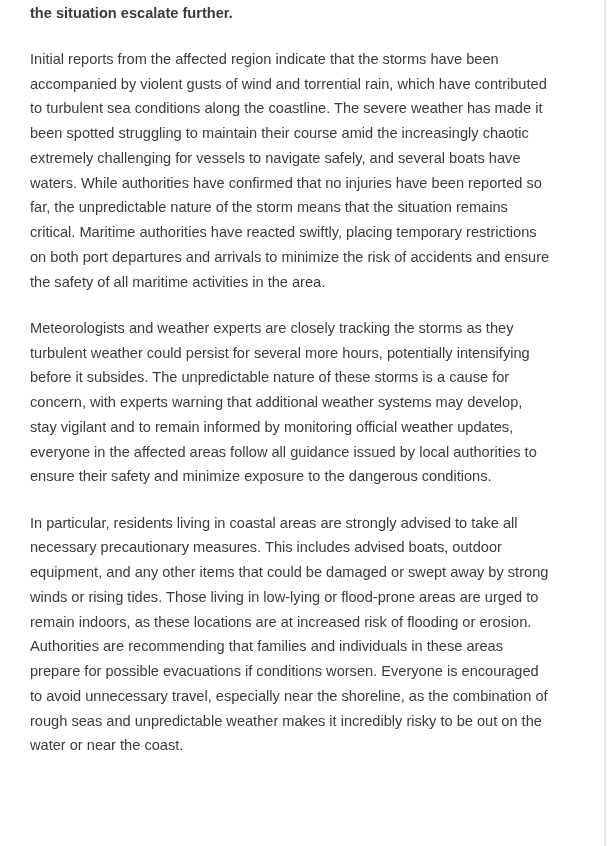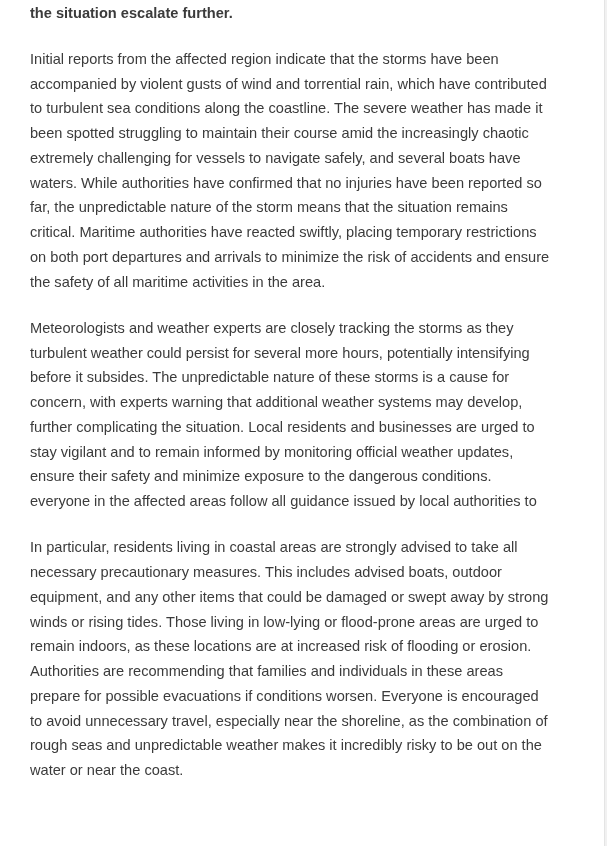--- a/index.html
+++ b/index.html
@@ -62,24 +62,23 @@
     <span class="line">far, the unpredictable nature of the storm means that the situation remains</span>
     <span class="line">critical. Maritime authorities have reacted swiftly, placing temporary restrictions</span>
     <span class="line">on both port departures and arrivals to minimize the risk of accidents and ensure</span>
     <span class="line">the safety of all maritime activities in the area.</span>
   </p>
   <p>
     <span class="line">Meteorologists and weather experts are closely tracking the storms as they</span>
     <span class="line">turbulent weather could persist for several more hours, potentially intensifying</span>
     <span class="line">before it subsides. The unpredictable nature of these storms is a cause for</span>
     <span class="line">concern, with experts warning that additional weather systems may develop,</span>
-    <span class="line">further complicating the situation. Local residents and businesses are urged to</span>
     <span class="line">stay vigilant and to remain informed by monitoring official weather updates,</span>
+    <span class="line">everyone in the affected areas follow all guidance issued by local authorities to</span>
     <span class="line">ensure their safety and minimize exposure to the dangerous conditions.</span>
-    <span class="line">everyone in the affected areas follow all guidance issued by local authorities to</span>
   </p>
   <p>
     <span class="line">In particular, residents living in coastal areas are strongly advised to take all</span>
     <span class="line">necessary precautionary measures. This includes advised boats, outdoor</span>
     <span class="line">equipment, and any other items that could be damaged or swept away by strong</span>
     <span class="line">winds or rising tides. Those living in low-lying or flood-prone areas are urged to</span>
     <span class="line">remain indoors, as these locations are at increased risk of flooding or erosion.</span>
     <span class="line">Authorities are recommending that families and individuals in these areas</span>
     <span class="line">prepare for possible evacuations if conditions worsen. Everyone is encouraged</span>
     <span class="line">to avoid unnecessary travel, especially near the shoreline, as the combination of</span>

